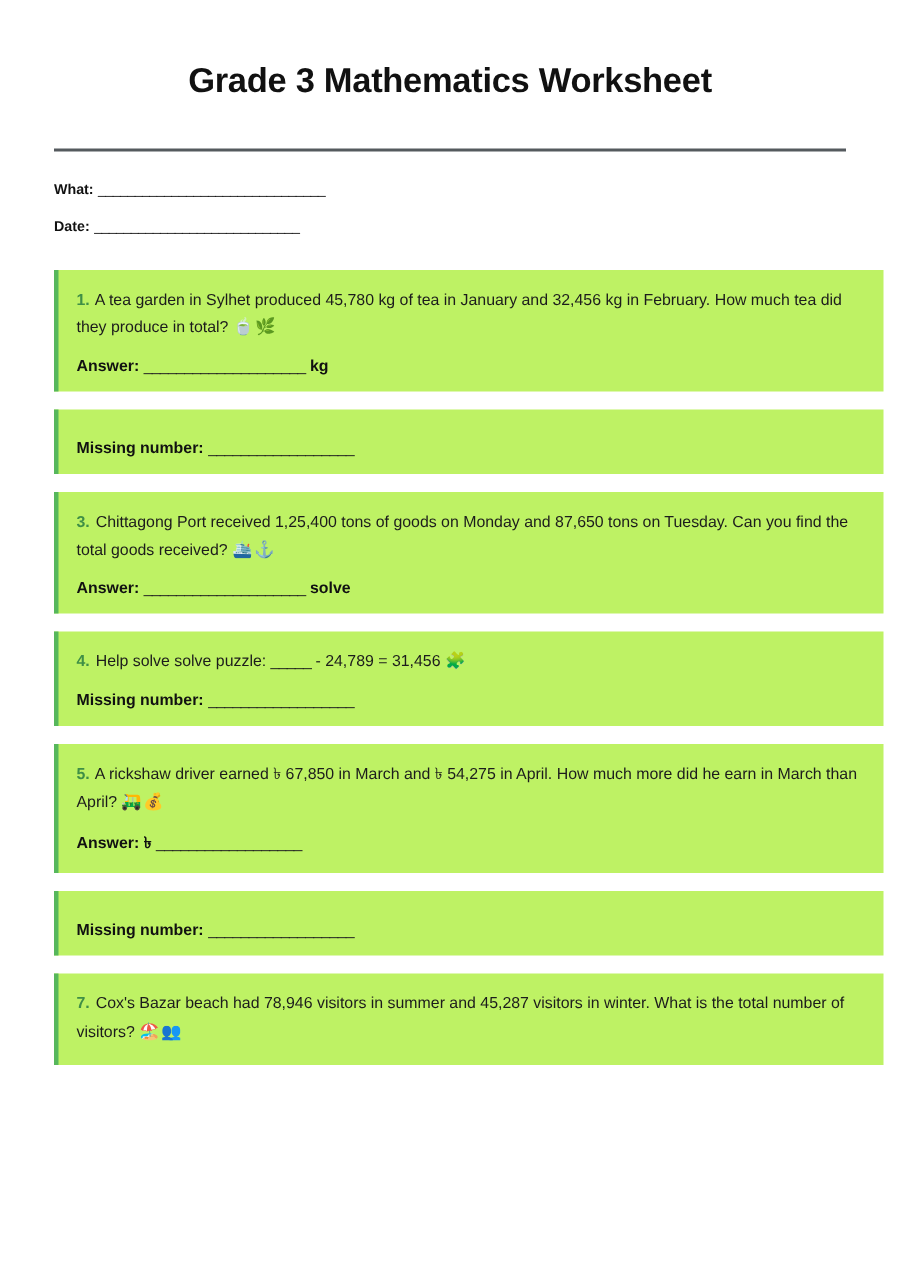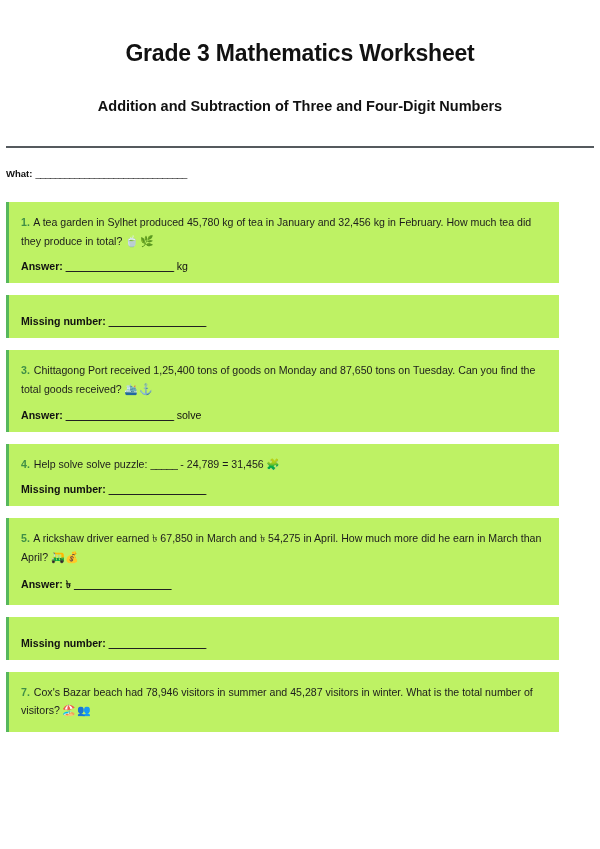--- a/index.html
+++ b/index.html
@@ -13,21 +13,21 @@
     overflow: hidden;
     font-family: "Liberation Sans", sans-serif;
     color: #1a1a1a;
     -webkit-font-smoothing: antialiased;
   }
 
   .page {
     width: 600px;
     height: 820px;
     box-sizing: border-box;
-    padding: 0 6px;
+    padding: 0 36px;
     background: #ffffff;
     position: relative;
   }
 
   
   .header {
     padding-top: 40px;
   }
   .title {
     font-size: 23px;
@@ -110,44 +110,46 @@
     white-space: nowrap;
   }
   .ans-label {
     font-weight: bold;
   }
   .ans-blank {
     font-weight: normal;
     letter-spacing: -0.5px;
     color: #222222;
     margin: 0 3px;
-    text-decoration: underline;
   }
   .ans-unit {
-    font-weight: normal;
+    font-weight: bold;
   }
   .inline-blank {
     letter-spacing: -0.5px;
   }
 </style>
 </head>
 <body>
 
 <div class="page">
 
   <div class="header">
     <h1 class="title">Grade 3 Mathematics Worksheet</h1>
-    <h2 class="subtitle">Addition and Subtraction of Three and Four-Digit Numbers</h2>
     <div class="rule"></div>
   </div>
 
   <div class="fields">
     <div class="field-row">
       <span class="field-label">What:</span>
       <span class="field-blank">_______________________________</span>
+    </div>
+    <div class="field-row">
+      <span class="field-label">Date:</span>
+      <span class="field-blank">____________________________</span>
     </div>
   </div>
 
   <div class="questions">
       <div class="qcard">
         <div class="qtext"><span class="qnum">1.</span> <span>A tea garden in Sylhet produced 45,780 kg of tea in January and 32,456 kg in February. How much tea did they produce in total?</span> <span class="emoji">🍵🌿</span></div>
         <div class="qanswer"><span class="ans-label">Answer:</span><span class="ans-blank">____________________</span><span class="ans-unit">kg</span></div>
       </div>
       <div class="qcard">
         <div class="qanswer"><span class="ans-label">Missing number:</span><span class="ans-blank">__________________</span></div>

